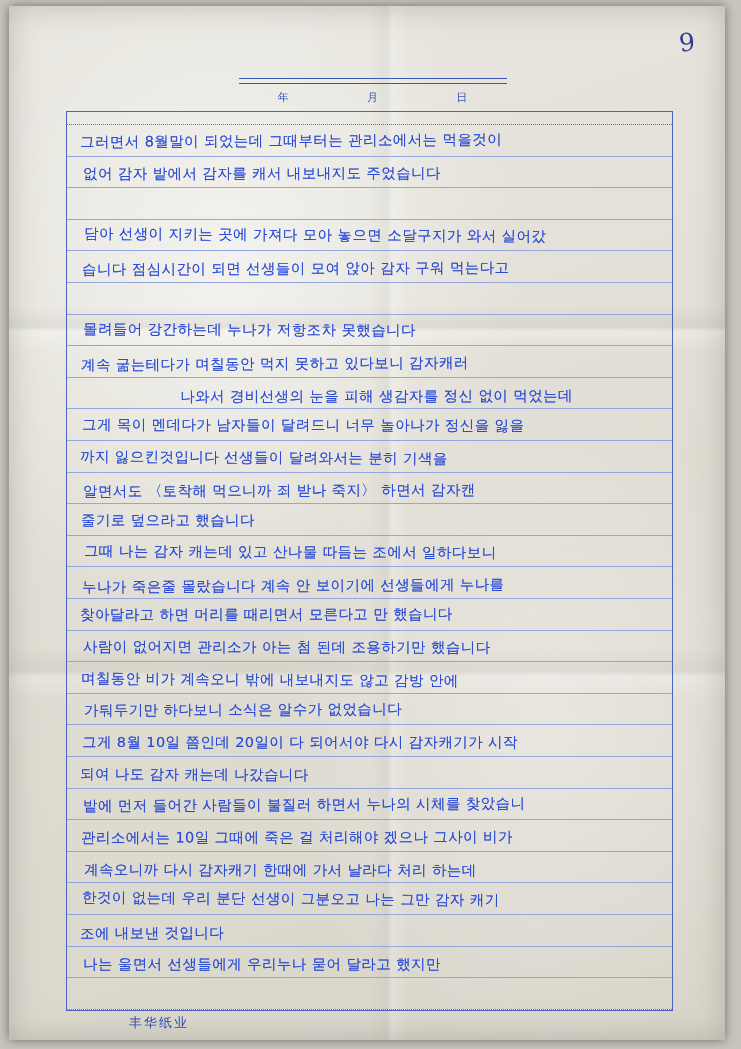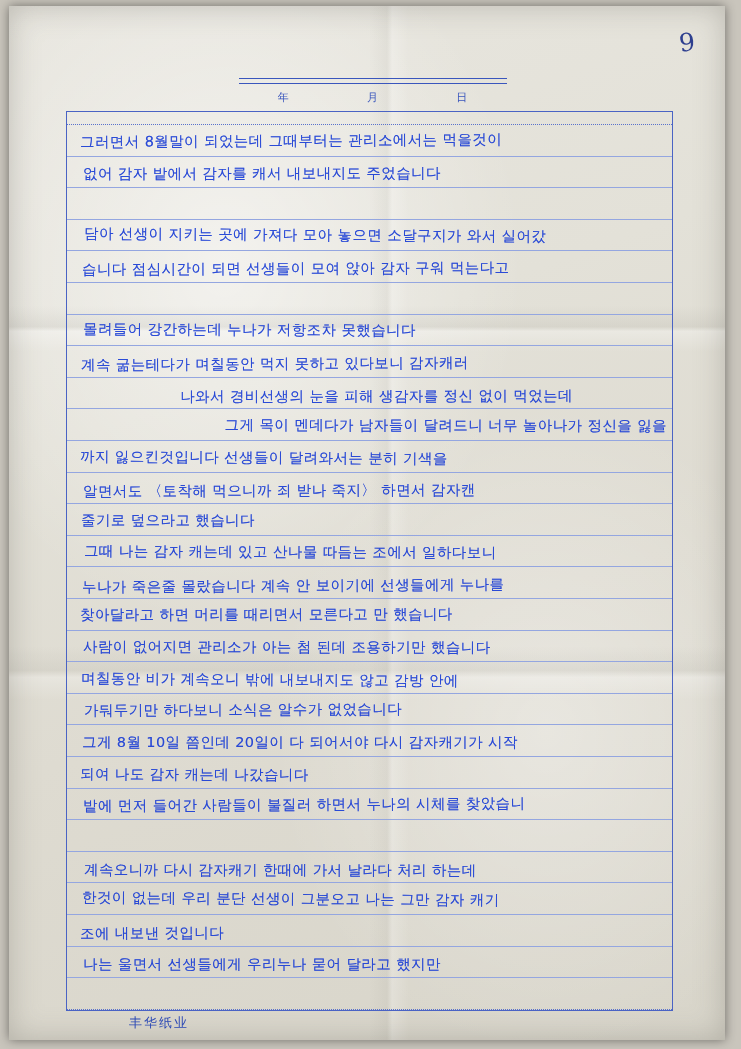--- a/index.html
+++ b/index.html
@@ -214,33 +214,34 @@
       </div>
 
     <div class="hand-layer" id="handLayer">
         <div class="hline" style="top: 22.4px; transform: rotate(-0.36deg); left: 14px;">그러면서  8월말이 되었는데  그때부터는  관리소에서는 먹을것이</div>
         <div class="hline" style="top: 55.2px; transform: rotate(-0.12deg); left: 17px;">없어  감자  밭에서  감자를 캐서   내보내지도  주었습니다</div>
         <div class="hline" style="top: 117.2px; transform: rotate(0.36deg); left: 18px;">담아 선생이 지키는 곳에 가져다 모아 놓으면   소달구지가 와서 실어갔</div>
         <div class="hline" style="top: 150px; transform: rotate(-0.24deg); left: 16px;">습니다   점심시간이 되면  선생들이 모여 앉아  감자 구워 먹는다고</div>
         <div class="hline" style="top: 212px; transform: rotate(0.24deg); left: 17px;">몰려들어 강간하는데  누나가 저항조차 못했습니다</div>
         <div class="hline" style="top: 244.8px; transform: rotate(-0.36deg); left: 15px;">계속 굶는테다가  며칠동안  먹지 못하고 있다보니  감자캐러</div>
         <div class="hline" style="top: 277.6px; transform: rotate(-0.12deg); left: 18px; text-align: center;">나와서  경비선생의 눈을 피해   생감자를  정신 없이 먹었는데</div>
-        <div class="hline" style="top: 306.8px; transform: rotate(0.12deg); left: 16px; text-align: right;">그게 목이 멘데다가   남자들이 달려드니 너무 놀아나가 정신을 잃을</div>
+        <div class="hline" style="top: 306.8px; transform: rotate(0.12deg); left: 16px;">그게 목이 멘데다가   남자들이 달려드니 너무 놀아나가 정신을 잃을</div>
         <div class="hline" style="top: 339.6px; transform: rotate(0.36deg); left: 14px;">까지 잃으킨것입니다   선생들이 달려와서는  분히 기색을</div>
         <div class="hline" style="top: 372.4px; transform: rotate(-0.24deg); left: 17px;">알면서도 〈토착해 먹으니까  죄 받나 죽지〉 하면서   감자캔</div>
         <div class="hline" style="top: 401.6px; transform: rotate(0deg); left: 15px;">줄기로  덮으라고 했습니다</div>
         <div class="hline" style="top: 434.4px; transform: rotate(0.24deg); left: 18px;">그때 나는  감자 캐는데 있고   산나물 따듬는 조에서 일하다보니</div>
         <div class="hline" style="top: 467.2px; transform: rotate(-0.36deg); left: 16px;">누나가 죽은줄 몰랐습니다   계속 안 보이기에   선생들에게 누나를</div>
         <div class="hline" style="top: 529.2px; transform: rotate(0.12deg); left: 17px;">사람이 없어지면  관리소가 아는 첨 된데  조용하기만 했습니다</div>
         <div class="hline" style="top: 496.4px; transform: rotate(-0.12deg); left: 14px;">찾아달라고 하면  머리를 때리면서   모른다고 만 했습니다</div>
         <div class="hline" style="top: 562px; transform: rotate(0.36deg); left: 15px;">며칠동안  비가 계속오니   밖에 내보내지도 않고 감방 안에</div>
         <div class="hline" style="top: 591.2px; transform: rotate(-0.24deg); left: 18px;">가둬두기만 하다보니  소식은 알수가 없었습니다</div>
         <div class="hline" style="top: 624px; transform: rotate(0deg); left: 16px;">그게 8월 10일 쯤인데   20일이 다 되어서야   다시 감자캐기가 시작</div>
         <div class="hline" style="top: 656.8px; transform: rotate(0.24deg); left: 14px;">되여  나도   감자 캐는데  나갔습니다</div>
         <div class="hline" style="top: 686px; transform: rotate(-0.36deg); left: 17px;">밭에 먼저 들어간 사람들이  불질러 하면서  누나의 시체를 찾았습니</div>
+        <div class="hline" style="top: 718.8px; transform: rotate(-0.12deg); left: 15px;">관리소에서는 10일 그때에 죽은 걸 처리해야 겠으나 그사이 비가</div>
         <div class="hline" style="top: 751.6px; transform: rotate(0.12deg); left: 18px;">계속오니까  다시 감자캐기 한때에 가서  날라다 처리 하는데</div>
         <div class="hline" style="top: 780.8px; transform: rotate(0.36deg); left: 16px;">한것이 없는데  우리 분단 선생이 그분오고  나는 그만  감자 캐기</div>
         <div class="hline" style="top: 813.6px; transform: rotate(-0.24deg); left: 14px;">조에  내보낸 것입니다</div>
         <div class="hline" style="top: 846.4px; transform: rotate(0deg); left: 17px;">나는 울면서   선생들에게   우리누나  묻어 달라고  했지만</div>
       </div>
 
     <div class="brand">丰华纸业</div>
     <div class="code">KJ2</div>
 
   </div>

